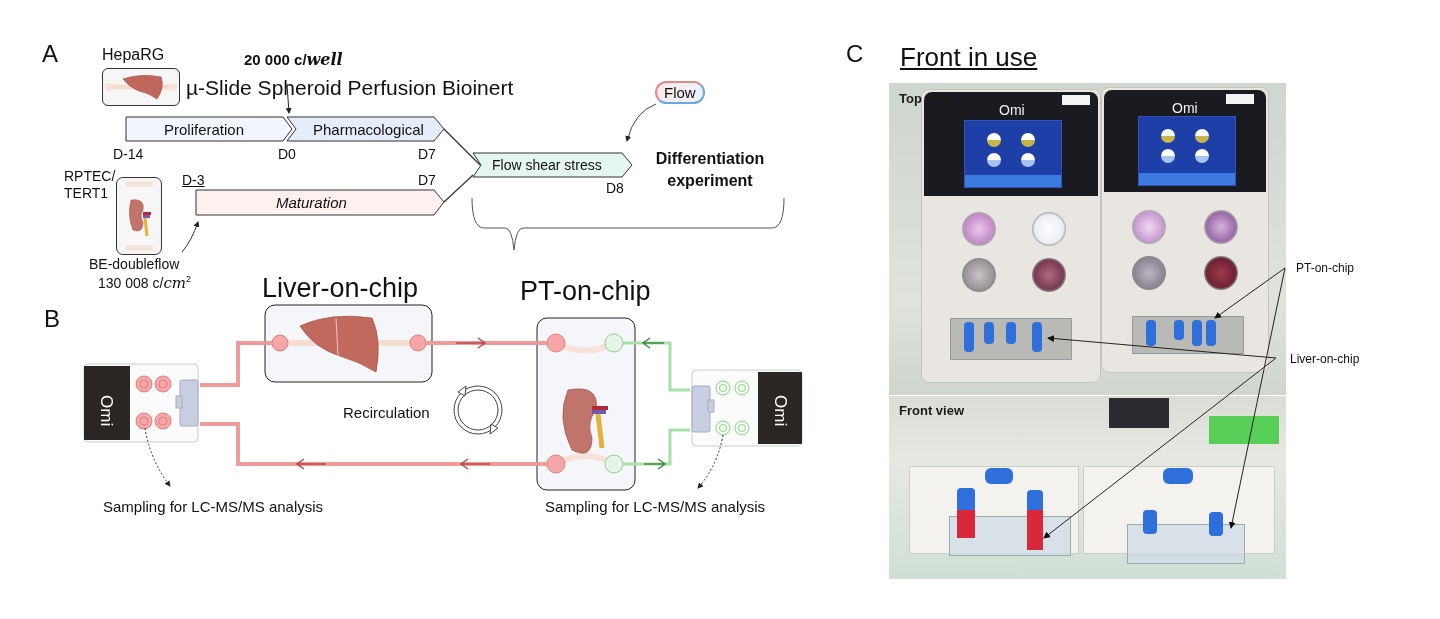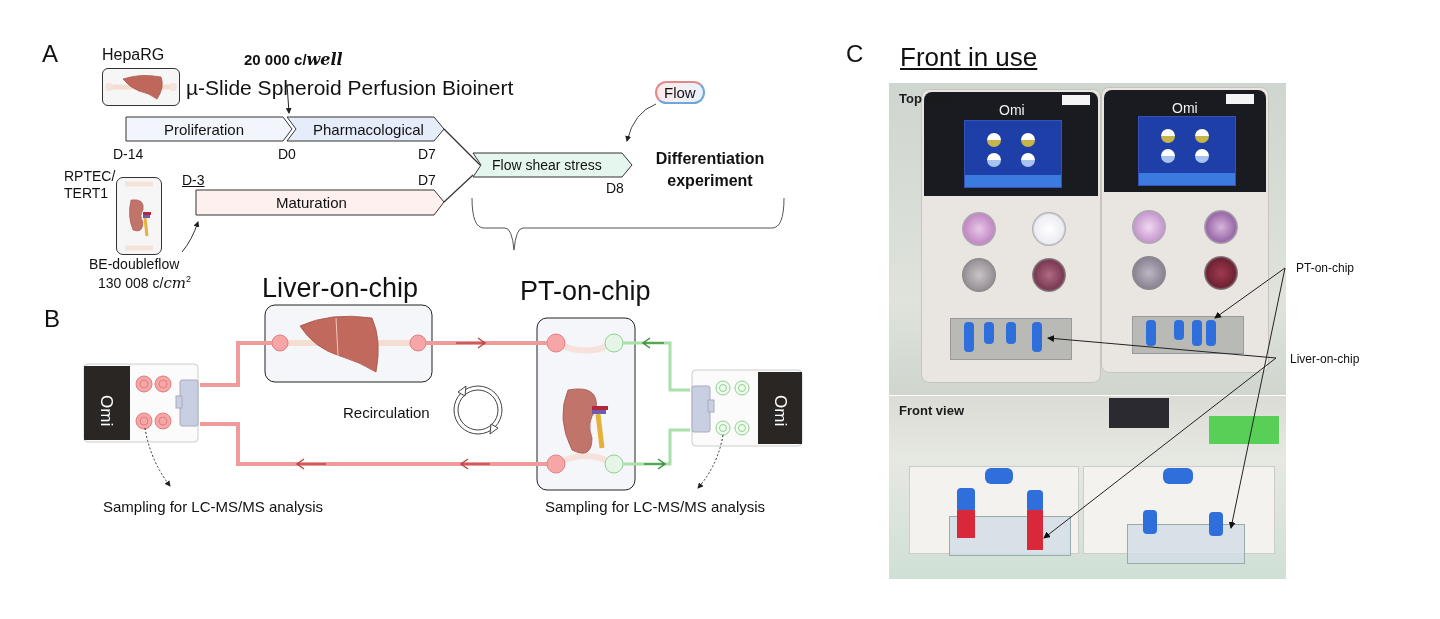--- a/index.html
+++ b/index.html
@@ -56,21 +56,21 @@
 
   <path d="M656,104 Q634 112 627 141" fill="none" stroke="#444" stroke-width="1" marker-end="url(#arrowSmall)"></path>
 
   <path d="M472,198 Q472,228 484,228 L505,228 Q512,228 514,250 Q516,228 523,228 L772,228 Q784,228 784,198" fill="none" stroke="#555" stroke-width="1"></path>
 
   <path d="M182,252 Q192 240 198 222" fill="none" stroke="#333" stroke-width="1" marker-end="url(#arrowSmall)"></path>
 </svg>
 
 <div class="abs lbl" style="left:164px;top:121px;">Proliferation</div>
 <div class="abs lbl" style="left:313px;top:121px;">Pharmacological</div>
-<div class="abs lbl" style="left:276px;top:194px;">Maturation</div>
+<div class="abs lbl" style="left:276px;top:194px;font-style:italic;">Maturation</div>
 <div class="abs lbl" style="left:492px;top:157px;font-size:14px;">Flow shear stress</div>
 
 <div class="abs lbl-sm" style="left:113px;top:146px;">D-14</div>
 <div class="abs lbl-sm" style="left:278px;top:146px;">D0</div>
 <div class="abs lbl-sm" style="left:418px;top:146px;">D7</div>
 <div class="abs lbl-sm" style="left:182px;top:172px;text-decoration:underline;">D-3</div>
 <div class="abs lbl-sm" style="left:418px;top:172px;">D7</div>
 <div class="abs lbl-sm" style="left:606px;top:180px;">D8</div>
 
 <div class="abs lbl-sm" style="left:64px;top:168px;line-height:17px;">

